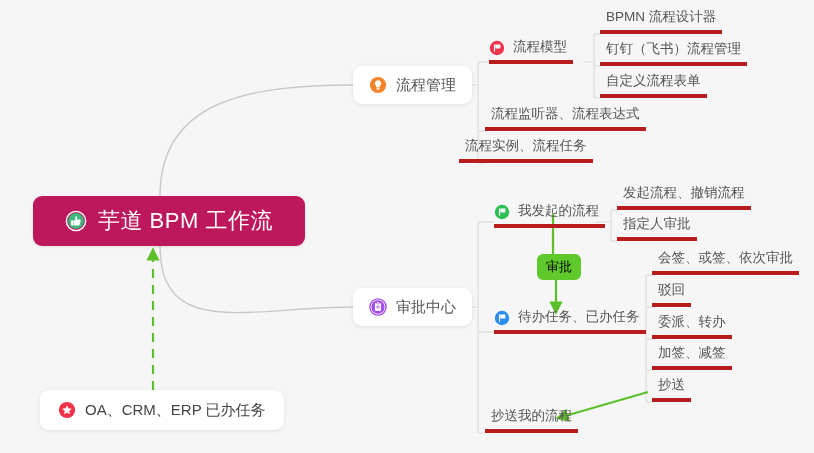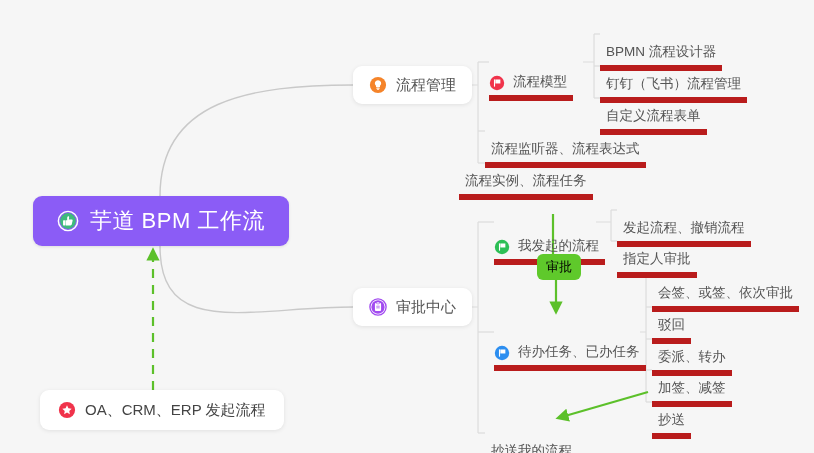--- a/index.html
+++ b/index.html
@@ -34,23 +34,23 @@
   .node {
     position: absolute;
     box-sizing: border-box;
     white-space: nowrap;
     display: flex;
     align-items: center;
   }
 
   
   .root-node {
-    background: #8b5cf6;
+    background: #be185d;
     border-radius: 9px;
-    padding: 0 24px;
+    padding: 0 32px;
     height: 50px;
     color: #ffffff;
     font-size: 22px;
     letter-spacing: 0.5px;
     box-shadow: 0 1px 3px rgba(0,0,0,0.10);
   }
   .root-node .label { margin-left: 11px; }
 
   
   .card-node {
@@ -70,24 +70,23 @@
     font-size: 15px;
     color: #444444;
   }
 
   
   .leaf-node {
     color: #555555;
     font-size: 13.5px;
     padding: 0 6px 4px 6px;
     height: 24px;
-    border-bottom: 6px solid #b91c1c;
+    border-bottom: 4px solid #b91c1c;
     align-items: flex-end;
     background: transparent;
-    margin-top: 37px;
   }
   .leaf-node.with-icon { padding-left: 0; justify-content: space-between; }
   .leaf-node .label { margin-left: 8px; }
 
   
   .callout {
     background: #5fc92b;
     border-radius: 6px;
     color: #000000;
     font-size: 13px;
@@ -279,16 +278,16 @@
     <span class="label">审批</span>
   </div>
 
   <div class="node card-node detached-node" style="left:40px; top:390px;">
     <span class="icon ic-18">
       <svg viewBox="0 0 20 20" width="18" height="18">
         <circle cx="10" cy="10" r="9" fill="#f0334b"></circle>
         <path d="M10 4.8 L11.55 8.15 L15.2 8.6 L12.5 11.1 L13.2 14.7 L10 12.9 L6.8 14.7 L7.5 11.1 L4.8 8.6 L8.45 8.15 Z" fill="#ffffff"></path>
       </svg>
     </span>
-    <span class="label">OA、CRM、ERP 发起流程</span>
+    <span class="label">OA、CRM、ERP 已办任务</span>
   </div>
 
 </div>
 
 </body></html>

